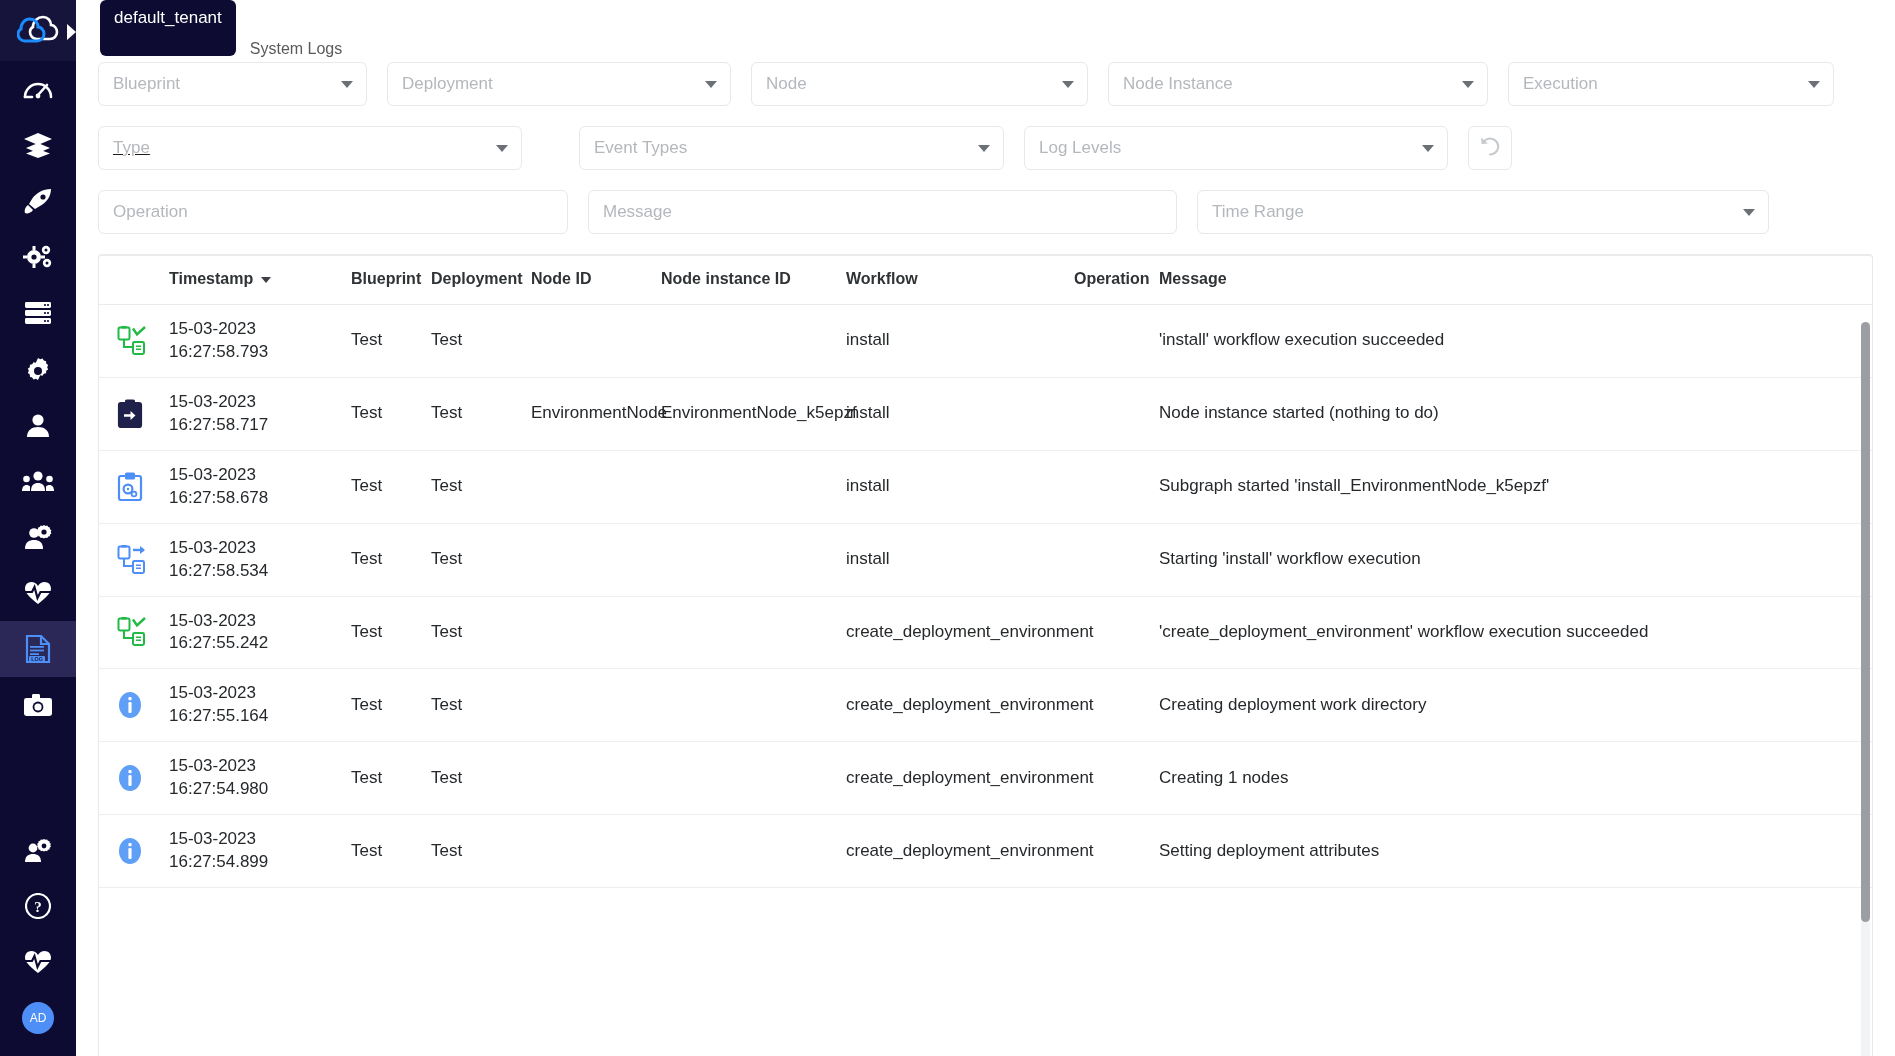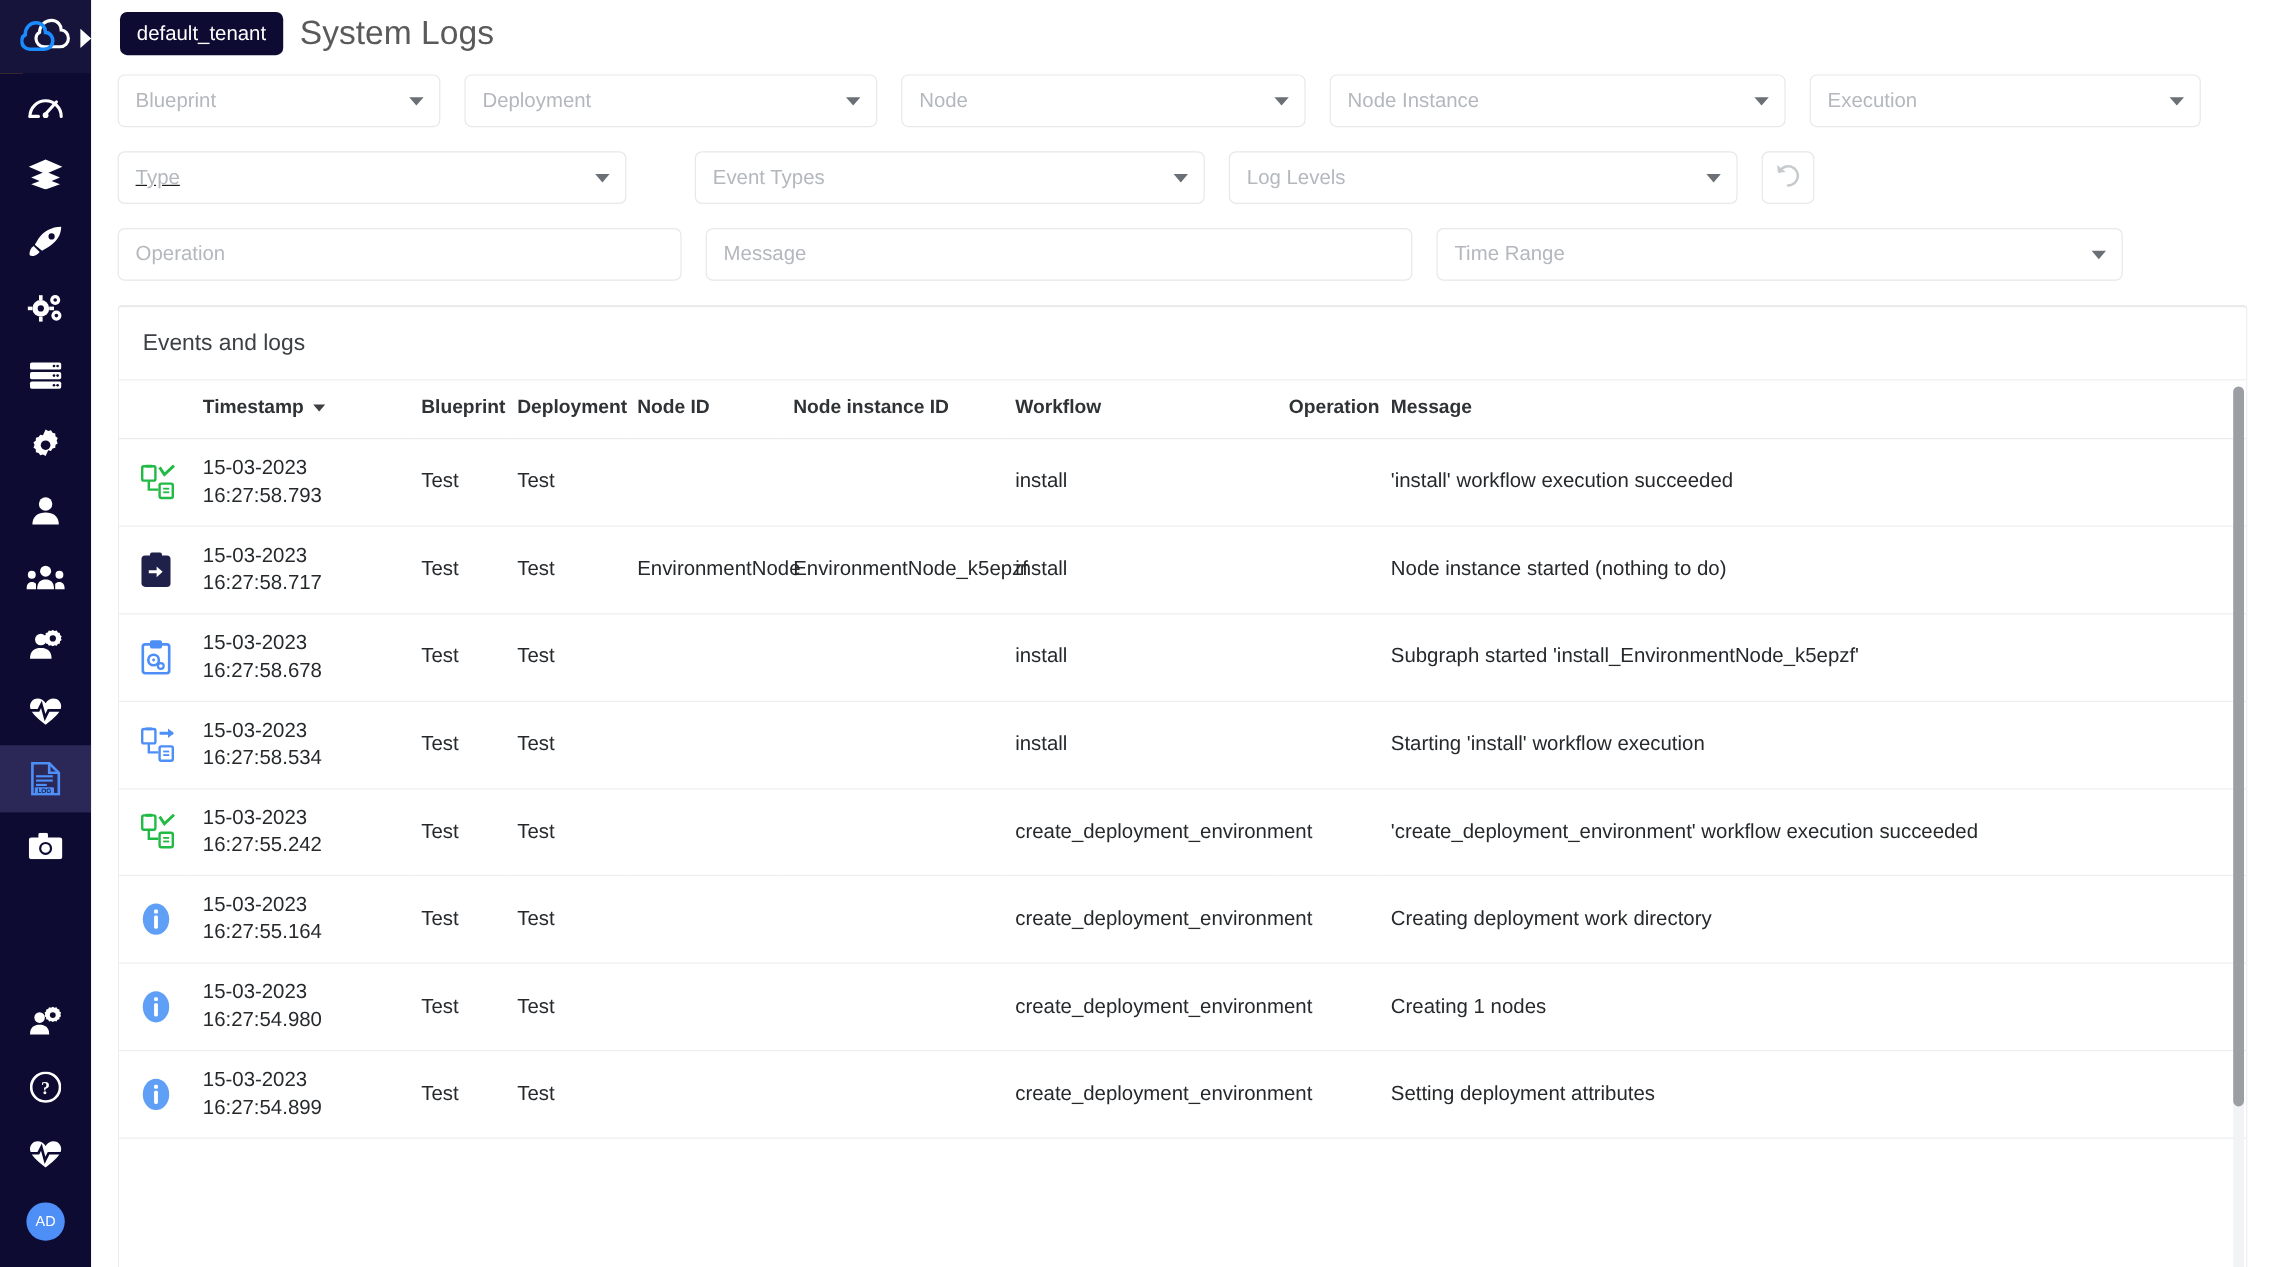--- a/index.html
+++ b/index.html
@@ -60,30 +60,30 @@
     background: #4d8ef7;
     color: #ffffff; font-size: 12px;
     display: flex; align-items: center; justify-content: center;
     cursor: pointer;
   }
 
   
   .main { flex: 1 1 auto; height: 1056px; overflow: hidden; position: relative; background: #fff; }
 
   .topbar {
-    height: 56px; display: flex; align-items: center;
+    height: 56px; display: flex; 
     padding-left: 24px; gap: 14px;
   }
   .tenant-pill {
     background: #0d0b32; color: #ffffff;
     font-size: 17px; border-radius: 6px;
     padding: 8px 14px;
     cursor: pointer;
   }
-  .page-title { font-size: 28px; color: #5a5a5a; }
+  .page-title { font-size: 16px; color: #5a5a5a; margin-top: 40px; }
 
   .filters { padding: 6px 22px 0 22px; }
   .frow { display: flex; gap: 20px; margin-bottom: 20px; }
   .field {
     height: 44px;
     border: 1px solid #e6e8ea; border-radius: 6px;
     background: #ffffff;
     display: flex; align-items: center;
     padding: 0 14px;
     position: relative;
@@ -421,21 +421,20 @@
           <span class="ph">Message</span>
         </div>
         <div class="field f3">
           <span class="ph">Time Range</span>
           <span class="caret"></span>
         </div>
       </div>
     </div>
 
     <div class="panel">
-      <div class="panel-title">Events and logs</div>
 
       <div class="tablewrap">
         <table>
           <thead>
             <tr>
               <th class="c-icon"></th>
               <th class="c-ts sorted"><span>Timestamp</span><span class="sort-caret"></span></th>
               <th class="c-bp">Blueprint</th>
               <th class="c-dep">Deployment</th>
               <th class="c-node">Node ID</th>

